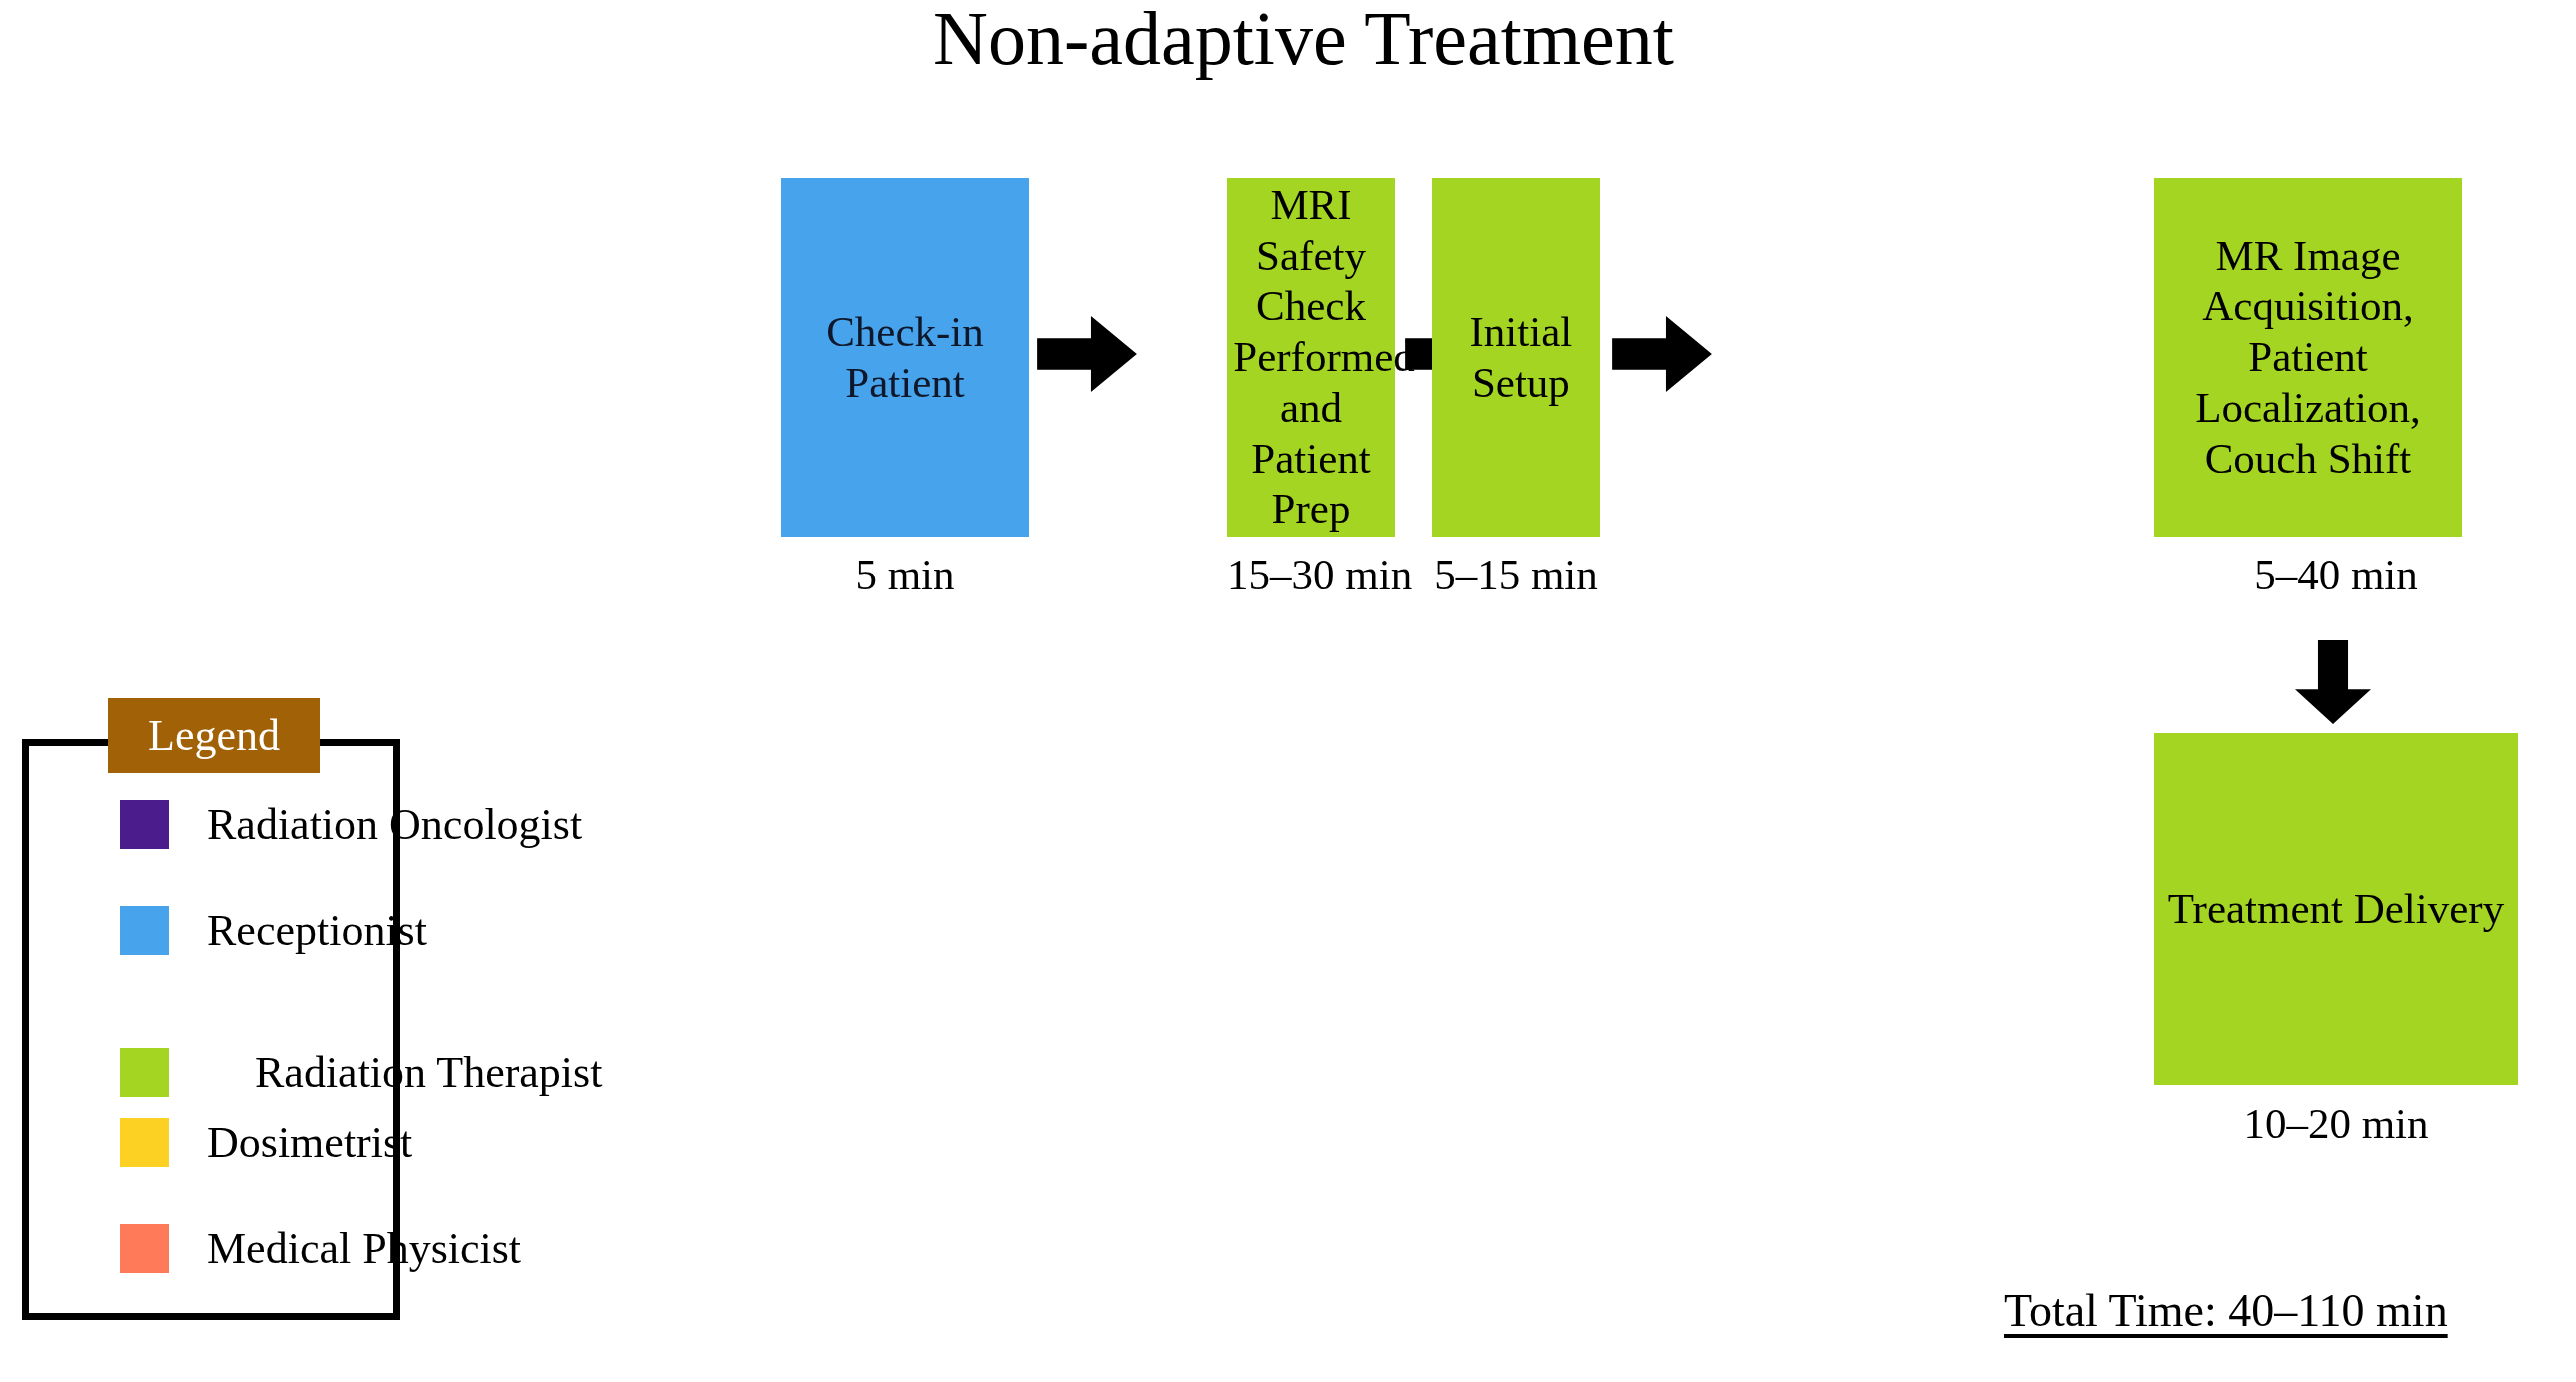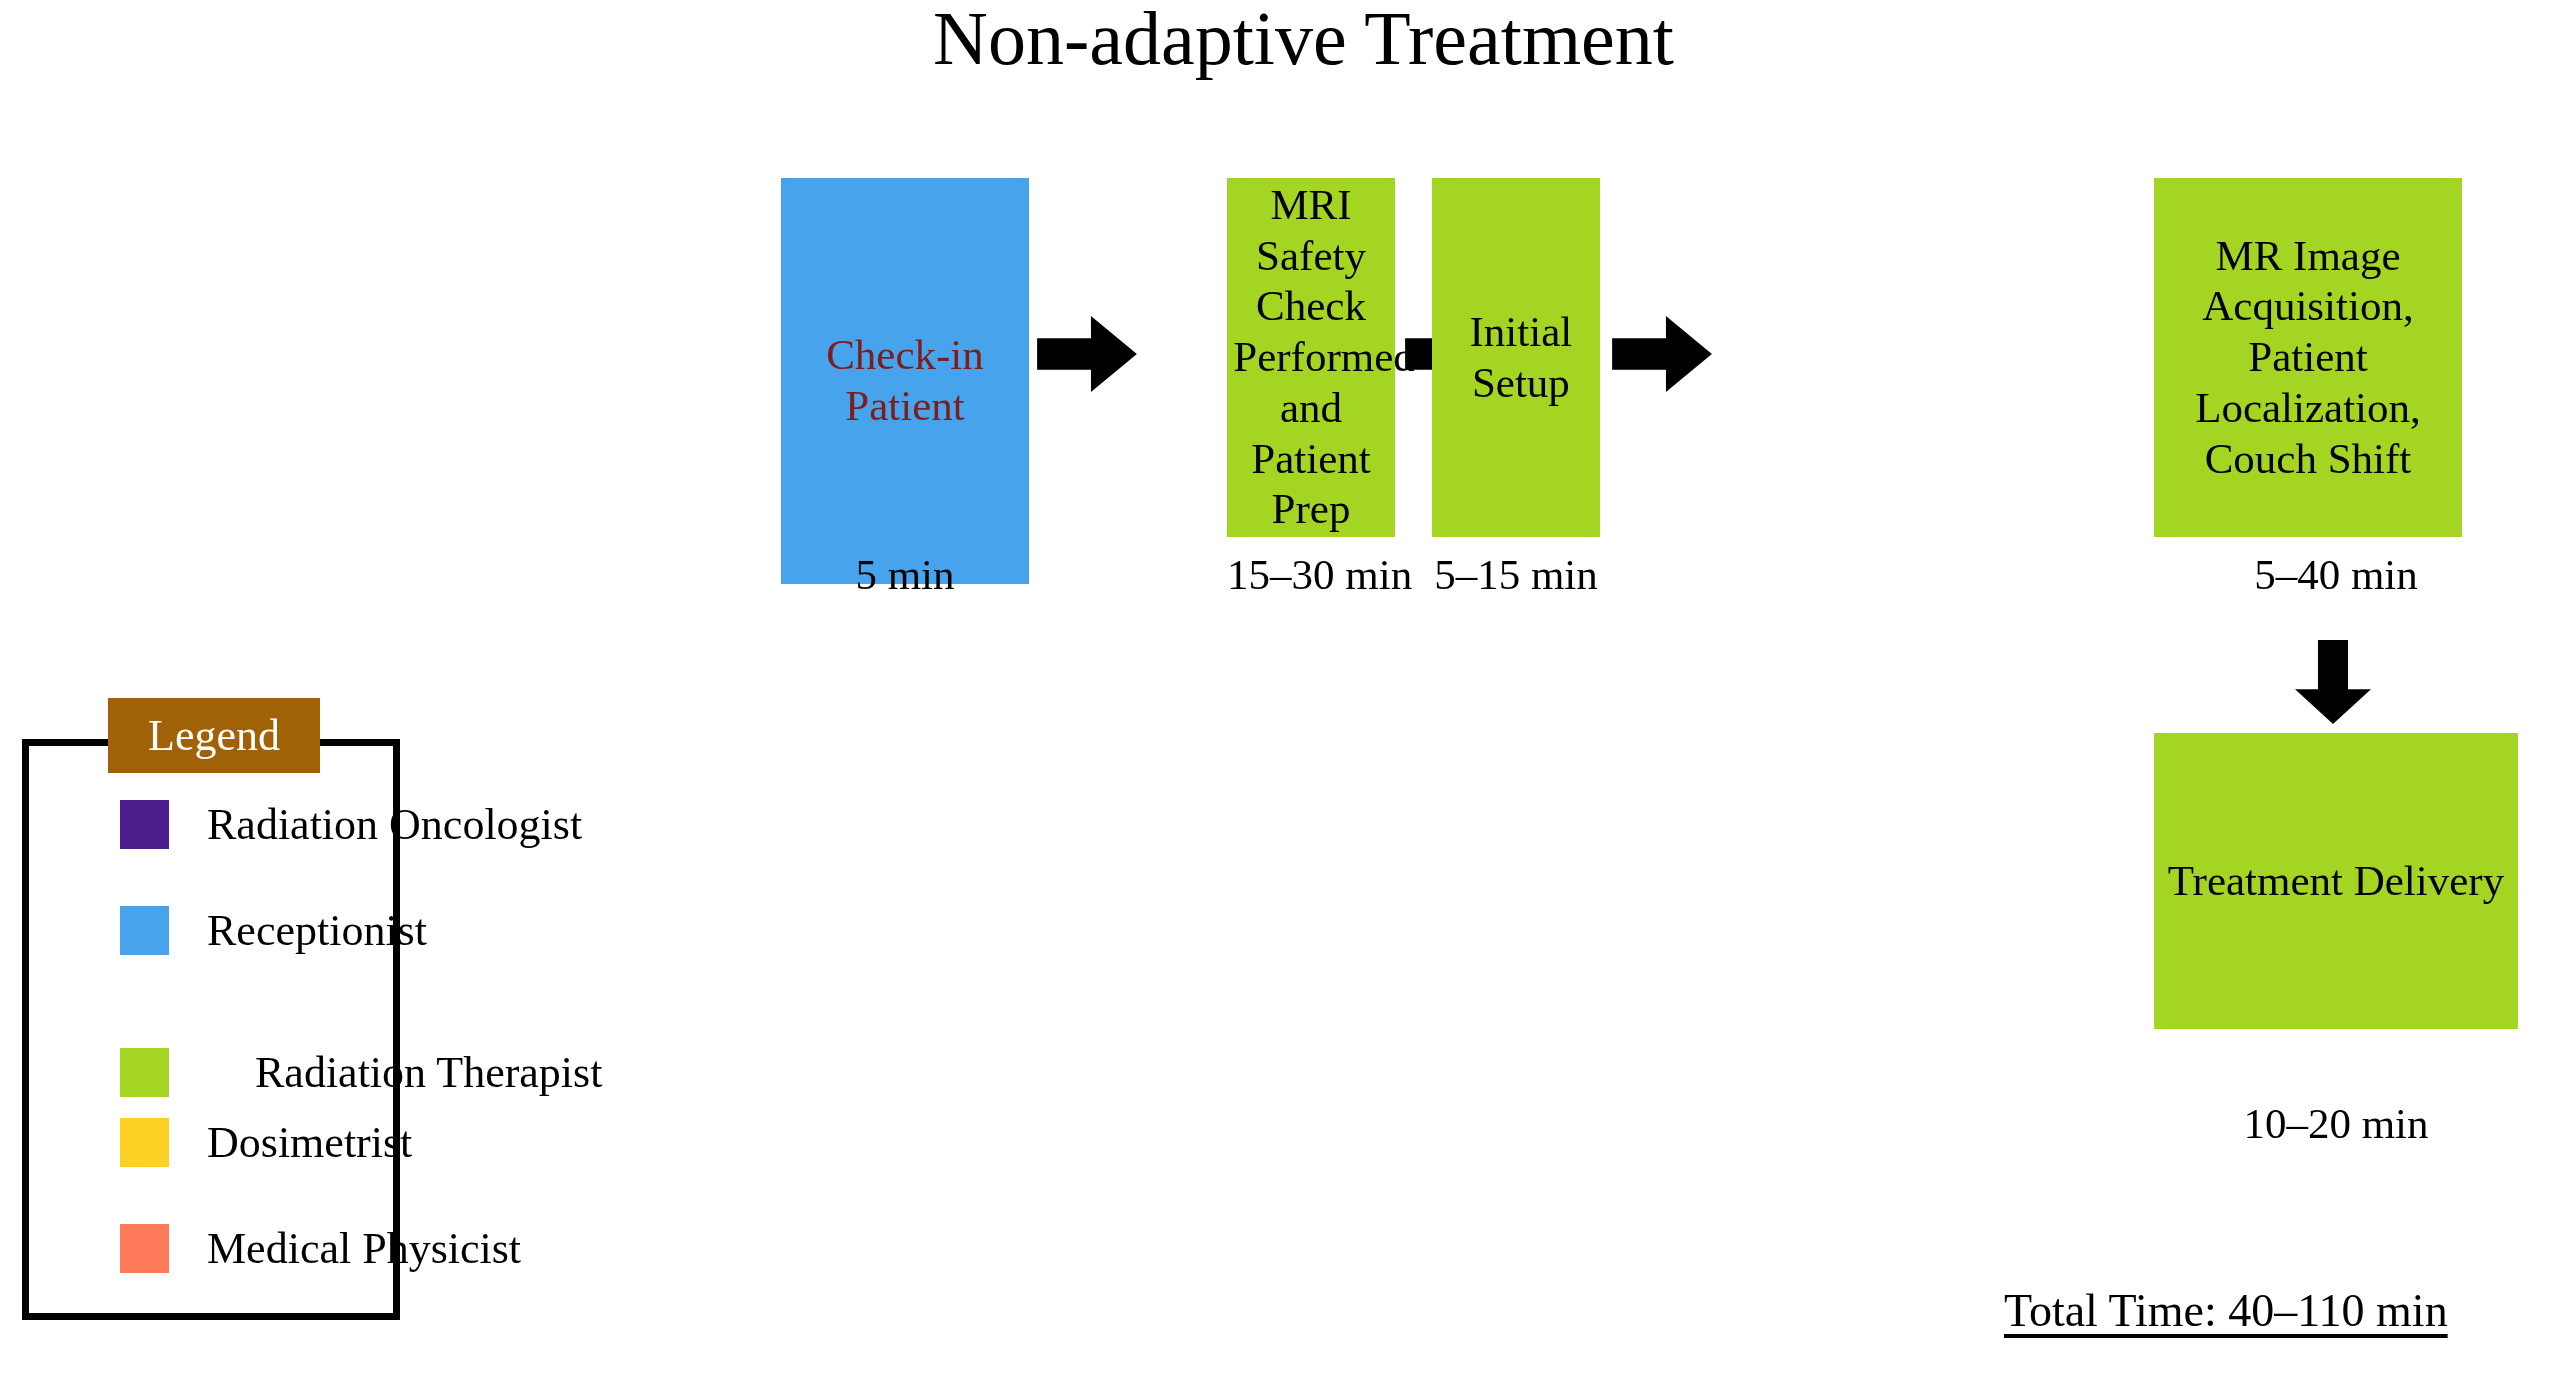--- a/index.html
+++ b/index.html
@@ -105,21 +105,21 @@
     white-space: nowrap;
   }
 </style>
 </head>
 <body>
 
 <div id="canvas">
 
   <div class="title-inner">Non-adaptive Treatment</div>
 
-  <div class="pbox" style="left:781px; top:178px; width:248px; height:406px; background:#47a3eb; color:#7f1d1d;">
+  <div class="pbox" style="left:781px; top:178px; width:248px; height:359px; background:#47a3eb; color:#0f172a;">
     <span class="txt">Check-in Patient</span>
   </div>
   <div class="tcap" style="left:781px; top:553px; width:248px;">5 min</div>
 
   <div class="arrow-right" style="left:1037px; top:316px; width:100px; height:76px;">
     <svg width="100" height="76" viewBox="0 0 126 96">
       <polygon points="0,28 68,28 68,0 126,48 68,96 68,68 0,68" fill="#000000"></polygon>
     </svg>
   </div>
 
@@ -149,21 +149,21 @@
     <span class="txt">MR Image Acquisition, Patient Localization, Couch Shift</span>
   </div>
   <div class="tcap" style="left:2154px; top:553px; width:364px;">5–40 min</div>
 
   <div class="arrow-down" style="left:2295px; top:640px; width:76px; height:84px;">
     <svg width="76" height="84" viewBox="0 0 96 106">
       <polygon points="29,0 67,0 67,62 96,62 48,106 0,62 29,62" fill="#000000"></polygon>
     </svg>
   </div>
 
-  <div class="pbox" style="left:2154px; top:733px; width:364px; height:296px; background:#a5d523; color:#000000;">
+  <div class="pbox" style="left:2154px; top:733px; width:364px; height:352px; background:#a5d523; color:#000000;">
     <span class="txt">Treatment Delivery</span>
   </div>
   <div class="tcap" style="left:2154px; top:1102px; width:364px;">10–20 min</div>
 
   <div class="total-time" style="left:2004px; top:1288px;">Total Time: 40–110 min</div>
 
   <div class="legend-frame" style="left:22px; top:739px; width:378px; height:581px;"></div>
 
   <div class="legend-header" style="left:108px; top:698px; width:212px; height:75px;">
     <span>Legend</span>

